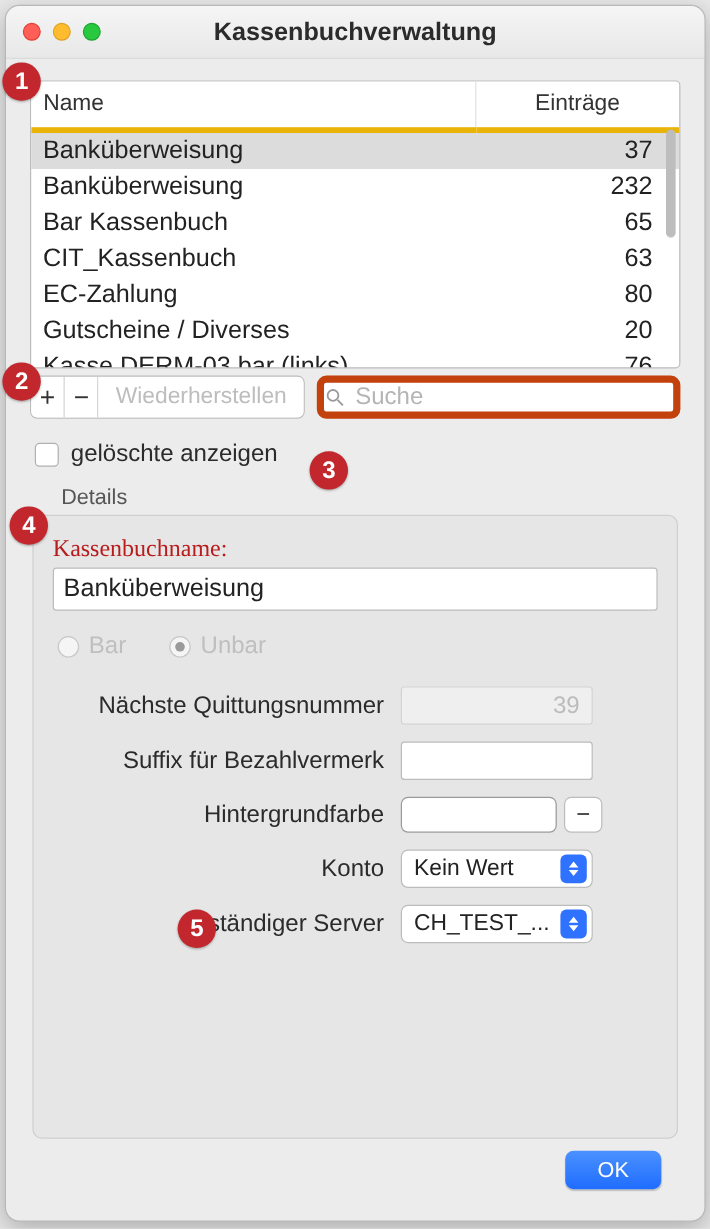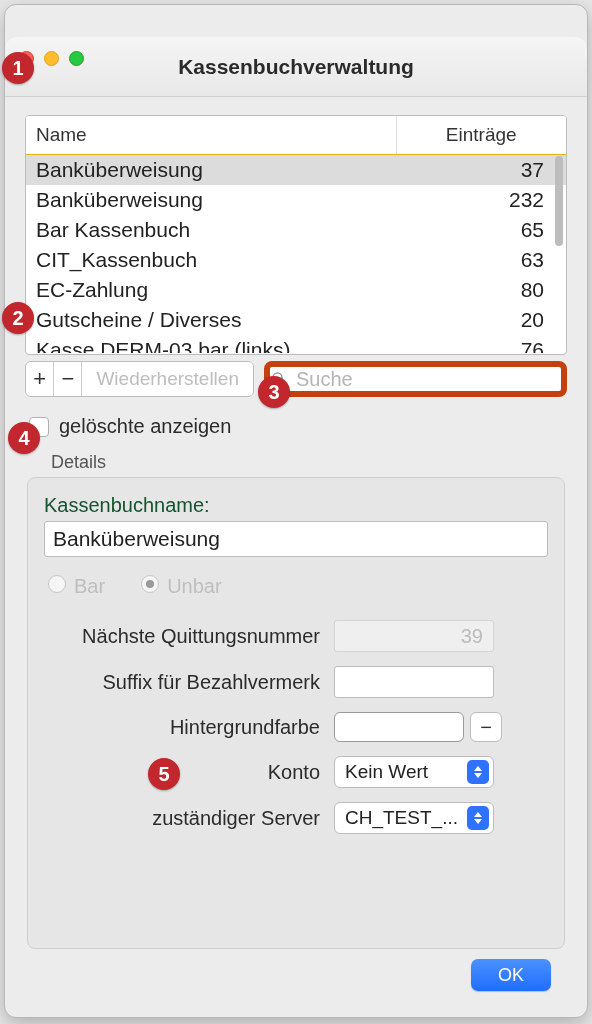--- a/index.html
+++ b/index.html
@@ -6,40 +6,39 @@
   body { background: #e8e8e8; width: 592px; height: 1024px; overflow: hidden; position: relative; }
 
   .window {
     position: absolute; left: 4px; top: 4px; width: 584px; height: 1014px;
     background: #ececec; border: 1px solid #b8b8b8; border-radius: 12px;
     box-shadow: 0 6px 20px rgba(0,0,0,.25);
     display: flex; flex-direction: column;
   }
 
   .titlebar {
-    height: 60px; display: flex; align-items: center; position: relative;
+    height: 44px; display: flex; align-items: center; position: relative;
     border-bottom: 1px solid #d0d0d0;
     background: linear-gradient(#f5f5f5,#e8e8e8);
     border-radius: 12px 12px 0 0;
-    margin-top: 32px;
   }
   .traffic { position: absolute; left: 14px; top: 14px; display: flex; gap: 10px; }
   .dot { width: 15px; height: 15px; border-radius: 50%; }
   .dot.red { background: #ff5f57; border: 1px solid #e33e32; }
   .dot.yellow { background: #febc2e; border: 1px solid #e0a020; }
   .dot.green { background: #28c840; border: 1px solid #1fa32e; }
   .title { margin: 0 auto; font-weight: 700; font-size: 21px; color: #2b2b2b; }
 
   .content { flex: 1; padding: 18px 20px 14px 20px; display: flex; flex-direction: column; }
 
   .table-wrap { border: 1px solid #bcbcbc; border-radius: 4px; background: #fff; overflow: hidden; height: 240px; position: relative; }
   table { width: 100%; border-collapse: collapse; }
   thead th {
     text-align: left; font-weight: 400; font-size: 19px; color: #333;
-    padding: 8px 10px; background: #fff; border-bottom: 1px solid #eab308;
+    padding: 8px 10px; background: #fff; border-bottom: 5px solid #eab308;
   }
   thead th:last-child { text-align: center; border-left: 1px solid #e2e2e2; width: 170px; margin-left: 40px; }
   tbody { display: block; height: 198px; overflow-y: auto; }
   thead, tbody tr { display: table; width: 100%; table-layout: fixed; }
   tbody td { font-size: 21px; color: #222; padding: 3px 10px; }
   tbody td:last-child { text-align: right; width: 170px; padding-right: 22px; }
   tbody tr.sel td { background: #dcdcdc; }
   .scroll-ind { position: absolute; right: 3px; top: 40px; width: 8px; height: 90px; background: #bdbdbd; border-radius: 4px; }
 
   .toolbar { display: flex; align-items: center; margin-top: 6px; gap: 10px; }
@@ -64,28 +63,28 @@
 
   .chk-row { display: flex; align-items: center; gap: 10px; margin: 18px 0 8px 4px; font-size: 20px; color: #2b2b2b; }
   .chkbox { width: 20px; height: 20px; border: 1px solid #b0b0b0; border-radius: 4px; background: #fff; }
 
   .details-label { font-size: 18px; color: #555; margin: 6px 0 4px 26px; }
 
   .details {
     border: 1px solid #cfcfcf; border-radius: 8px; background: #e6e6e6;
     padding: 16px 16px 28px 16px; margin: 0 2px; flex: 1; position: relative;
   }
-  .field-label { font-size: 20px; color: #14532d; margin-bottom: 4px; }
+  .field-label { font-size: 20px; color: #b91c1c; margin-bottom: 4px; font-family: Liberation Serif, serif; }
   .txt {
     width: 100%; height: 36px; border: 1px solid #bcbcbc; border-radius: 3px;
     background: #fff; padding: 4px 8px; font-size: 21px; color: #222;
   }
 
   .radio-row { display: flex; align-items: center; gap: 36px; margin: 18px 0 22px 4px; }
-  .radio { display: flex; gap: 8px; font-size: 20px; color: #bfbfbf; }
+  .radio { display: flex; align-items: center; gap: 8px; font-size: 20px; color: #bfbfbf; }
   .rdot { width: 18px; height: 18px; border: 1px solid #c8c8c8; border-radius: 50%; background: #f5f5f5; display: flex; align-items: center; justify-content: center; }
   .rdot.on::after { content:""; width: 8px; height: 8px; border-radius: 50%; background: #9a9a9a; }
 
   .form-row { display: flex; align-items: center; margin-bottom: 14px; }
   .form-row .lbl { flex: 0 0 290px; text-align: right; font-size: 20px; color: #2b2b2b; padding-right: 14px; }
   .form-row .ctl { flex: 1; display: flex; align-items: flex-start; gap: 6px; }
   .ro {
     width: 160px; height: 32px; border: 1px solid #d4d4d4; border-radius: 3px;
     background: #efefef; text-align: right; padding: 3px 10px; font-size: 20px; color: #bcbcbc;
   }

